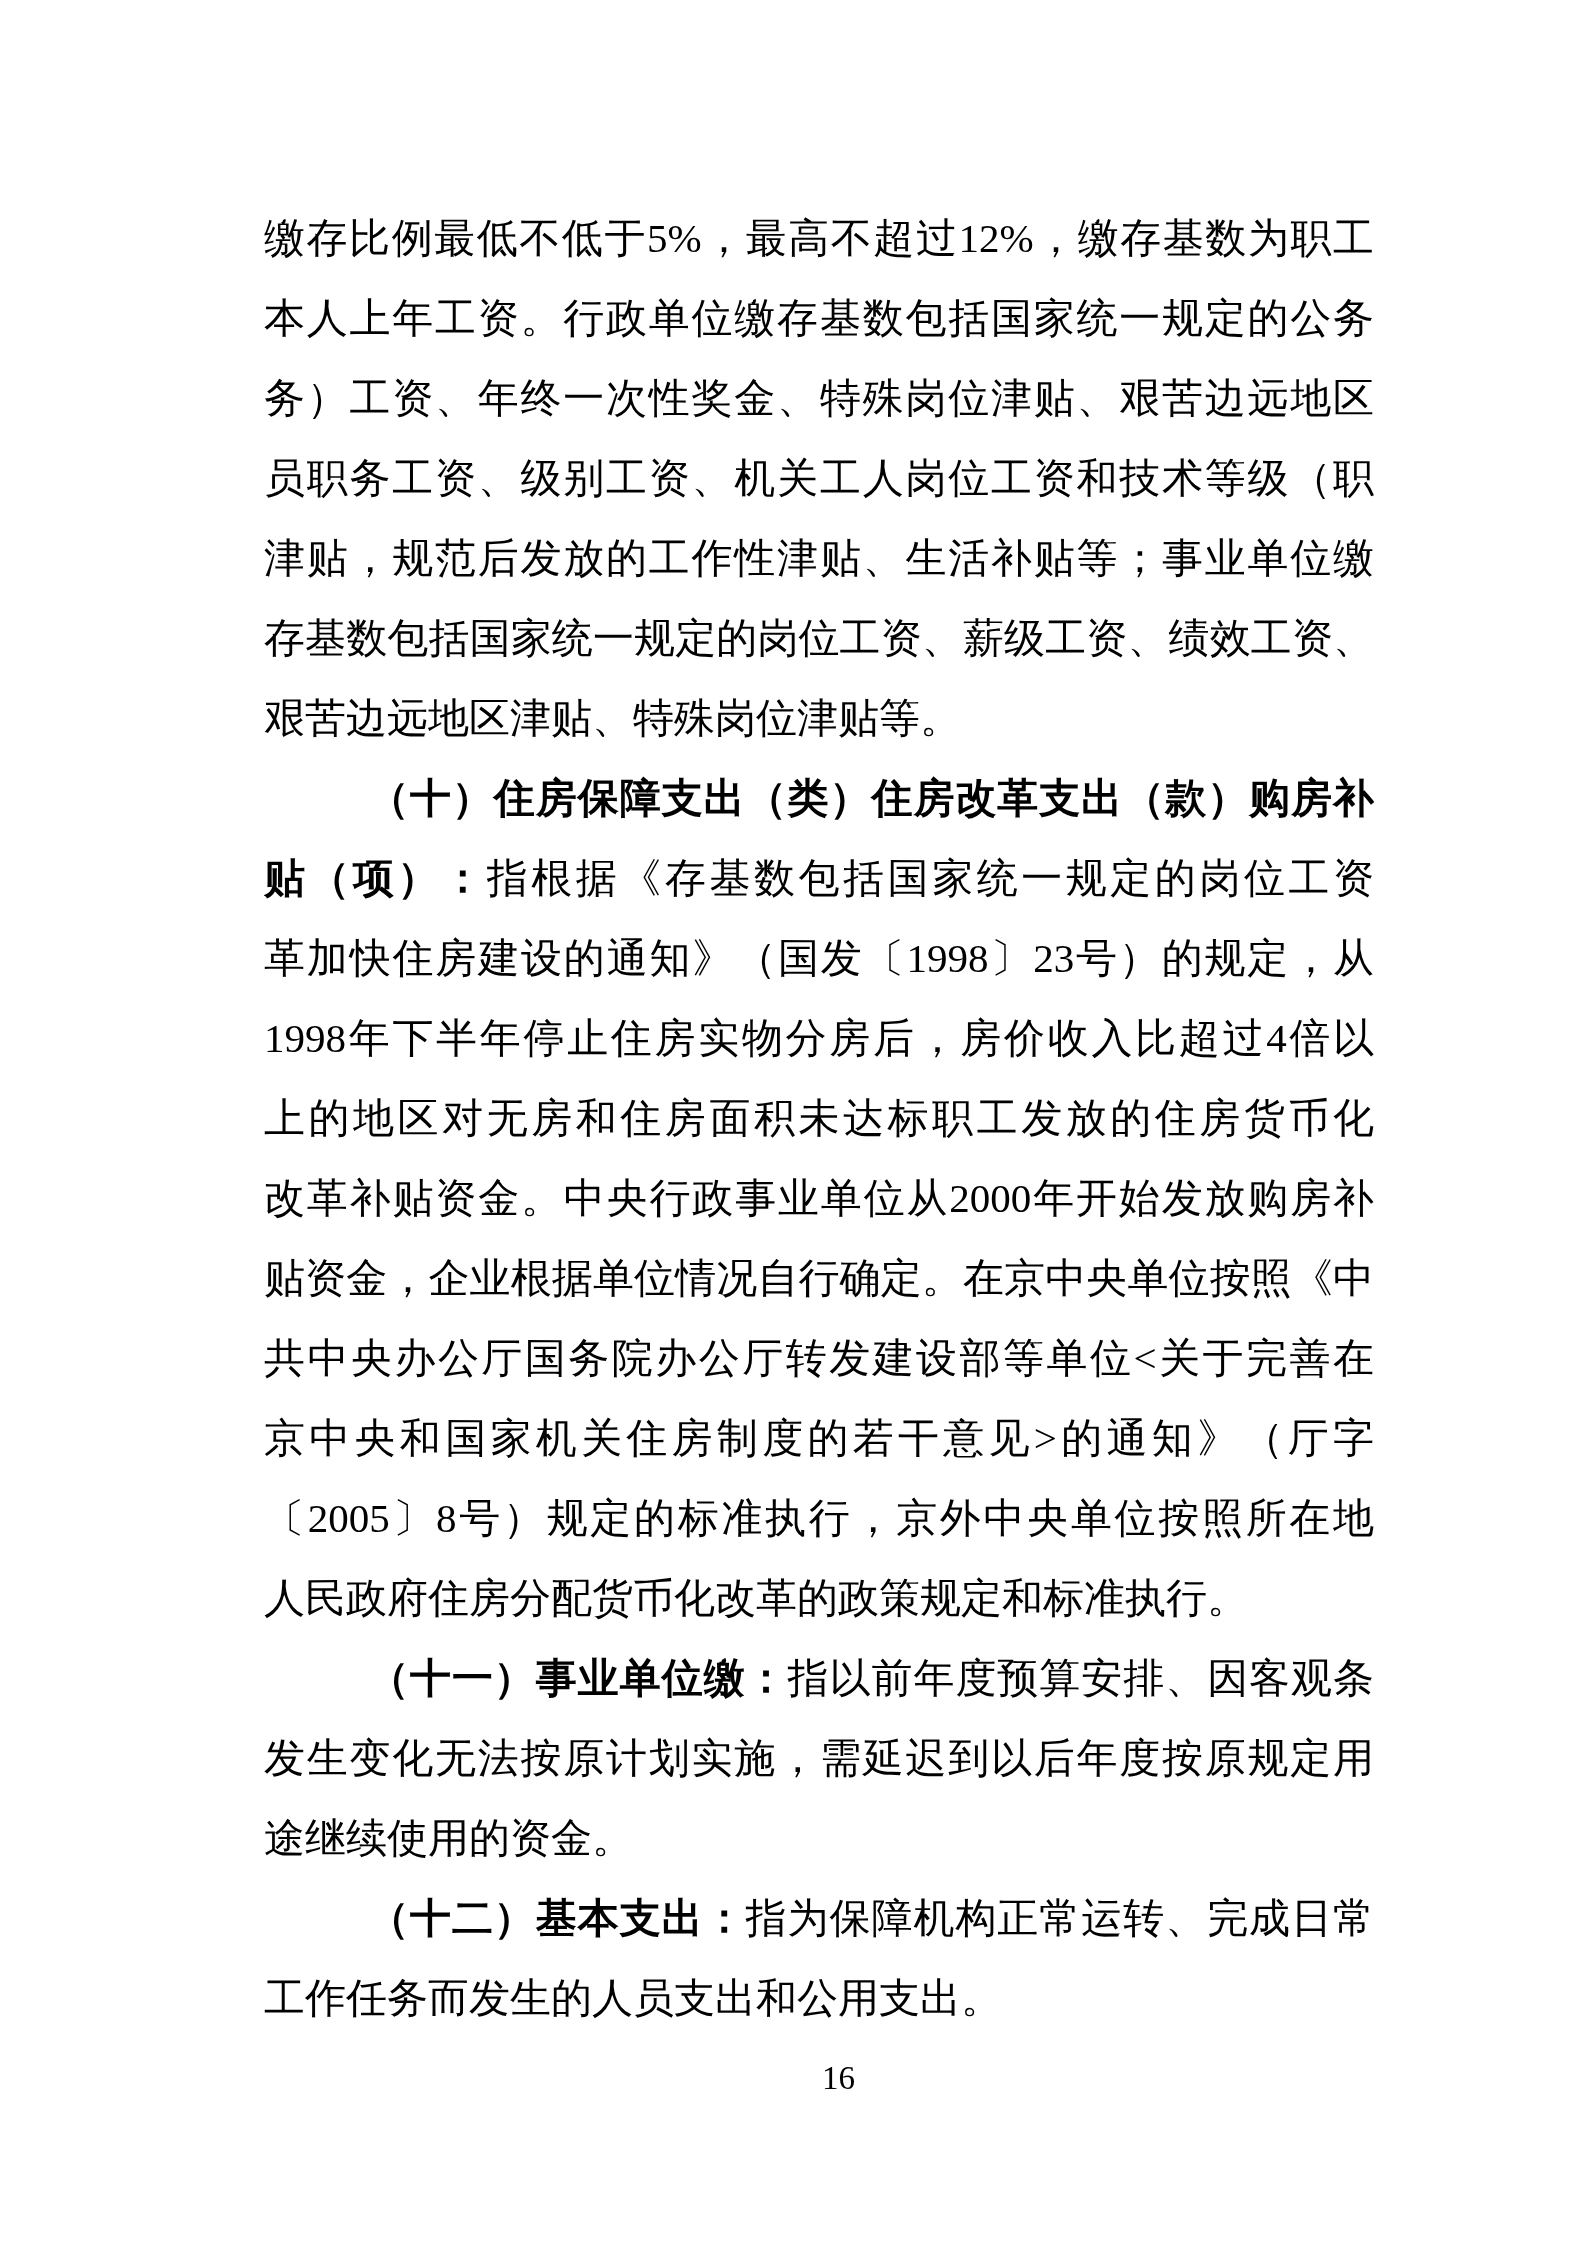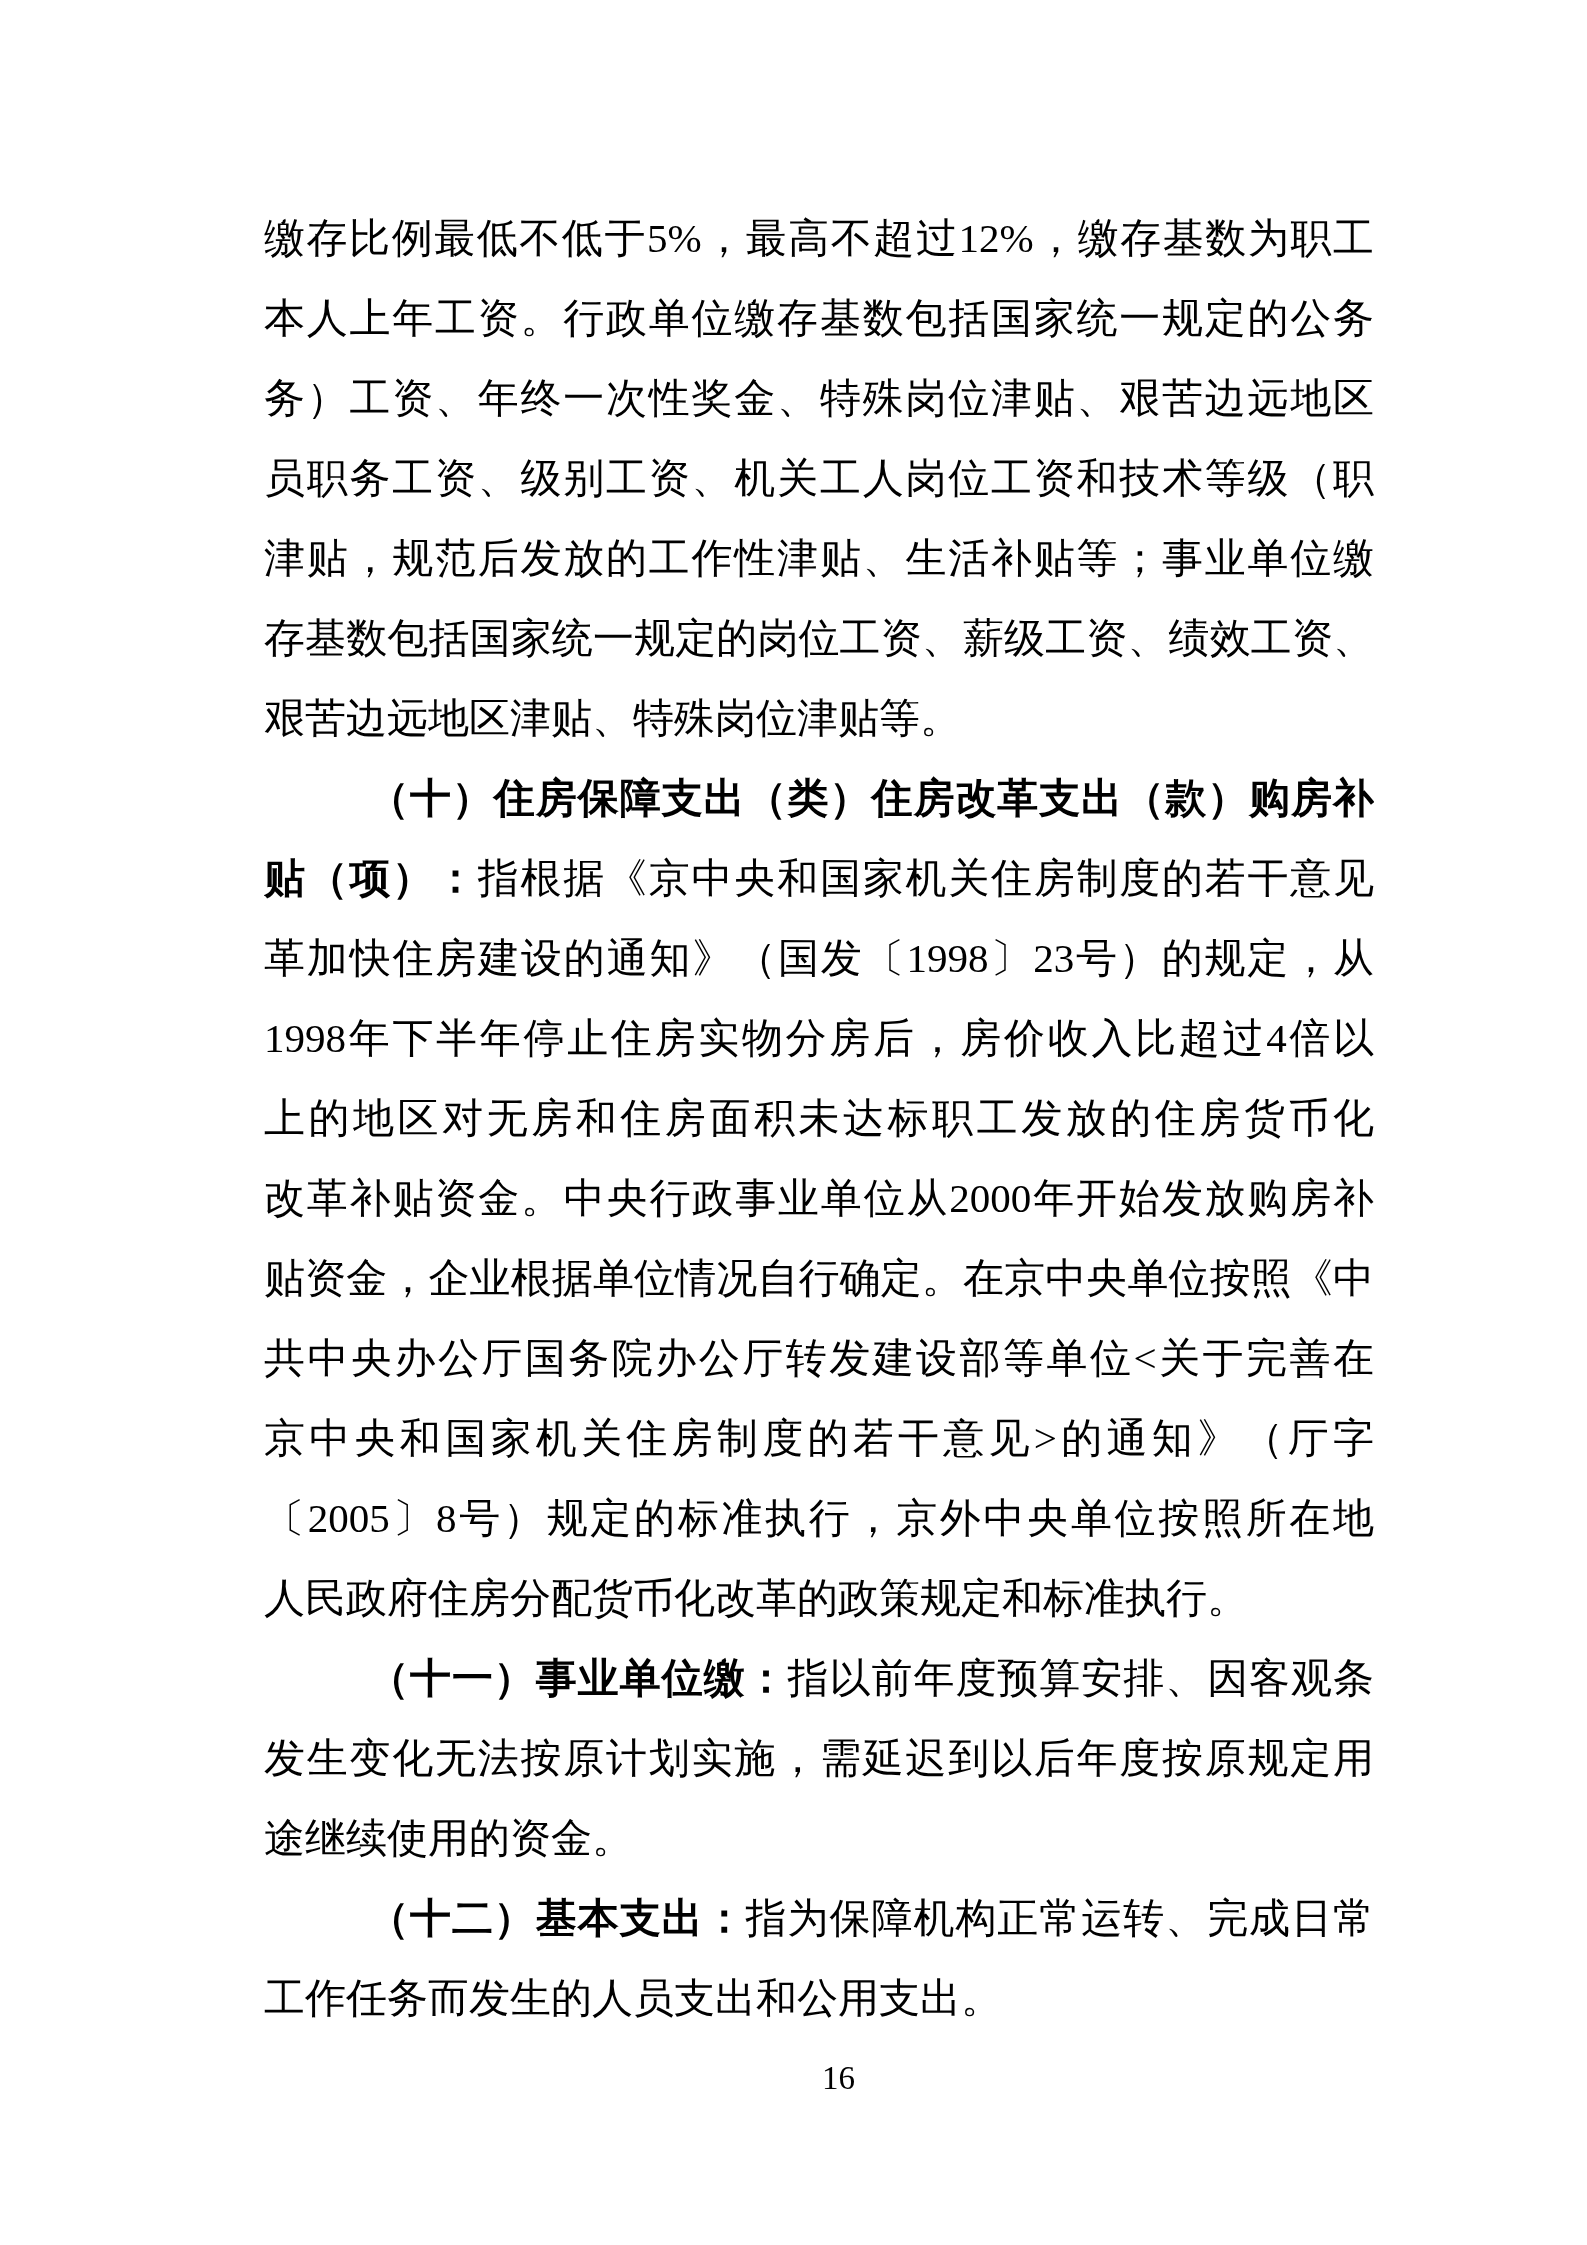--- a/index.html
+++ b/index.html
@@ -61,21 +61,21 @@
 <div class="page">
   <div class="content" id="document-body">
       <div class="line"><span class="seg-regular">缴存比例最低不低于5%，最高不超过12%，缴存基数为职工</span></div>
       <div class="line"><span class="seg-regular">本人上年工资。行政单位缴存基数包括国家统一规定的公务</span></div>
       <div class="line"><span class="seg-regular">务）工资、年终一次性奖金、特殊岗位津贴、艰苦边远地区</span></div>
       <div class="line"><span class="seg-regular">员职务工资、级别工资、机关工人岗位工资和技术等级（职</span></div>
       <div class="line"><span class="seg-regular">津贴，规范后发放的工作性津贴、生活补贴等；事业单位缴</span></div>
       <div class="line"><span class="seg-regular">存基数包括国家统一规定的岗位工资、薪级工资、绩效工资、</span></div>
       <div class="line lastline"><span class="seg-regular">艰苦边远地区津贴、特殊岗位津贴等。</span></div>
       <div class="line indent"><span class="seg-bold">（十）住房保障支出（类）住房改革支出（款）购房补</span></div>
-      <div class="line"><span class="seg-bold">贴（项）：</span><span class="seg-regular">指根据《京中央和国家机关住房制度的若干意见</span></div>
+      <div class="line"><span class="seg-bold">贴（项）：</span><span class="seg-regular">指根据《存基数包括国家统一规定的岗位工资</span></div>
       <div class="line"><span class="seg-regular">革加快住房建设的通知》（国发〔1998〕23号）的规定，从</span></div>
       <div class="line"><span class="seg-regular">1998年下半年停止住房实物分房后，房价收入比超过4倍以</span></div>
       <div class="line"><span class="seg-regular">上的地区对无房和住房面积未达标职工发放的住房货币化</span></div>
       <div class="line"><span class="seg-regular">改革补贴资金。中央行政事业单位从2000年开始发放购房补</span></div>
       <div class="line"><span class="seg-regular">贴资金，企业根据单位情况自行确定。在京中央单位按照《中</span></div>
       <div class="line"><span class="seg-regular">共中央办公厅国务院办公厅转发建设部等单位&lt;关于完善在</span></div>
       <div class="line"><span class="seg-regular">京中央和国家机关住房制度的若干意见&gt;的通知》（厅字</span></div>
       <div class="line"><span class="seg-regular">〔2005〕8号）规定的标准执行，京外中央单位按照所在地</span></div>
       <div class="line lastline"><span class="seg-regular">人民政府住房分配货币化改革的政策规定和标准执行。</span></div>
       <div class="line indent"><span class="seg-bold">（十一）事业单位缴：</span><span class="seg-regular">指以前年度预算安排、因客观条件</span></div>

